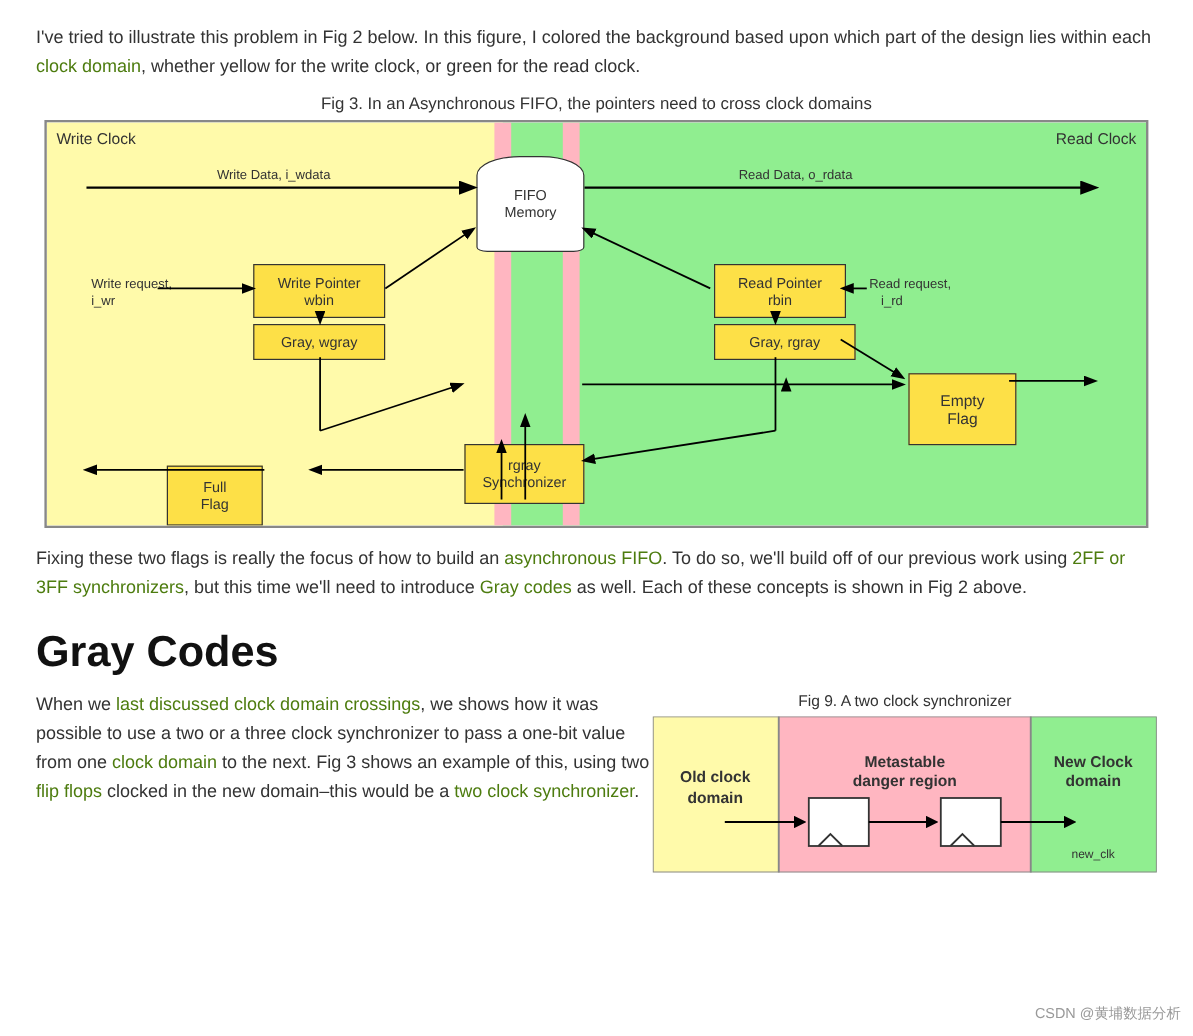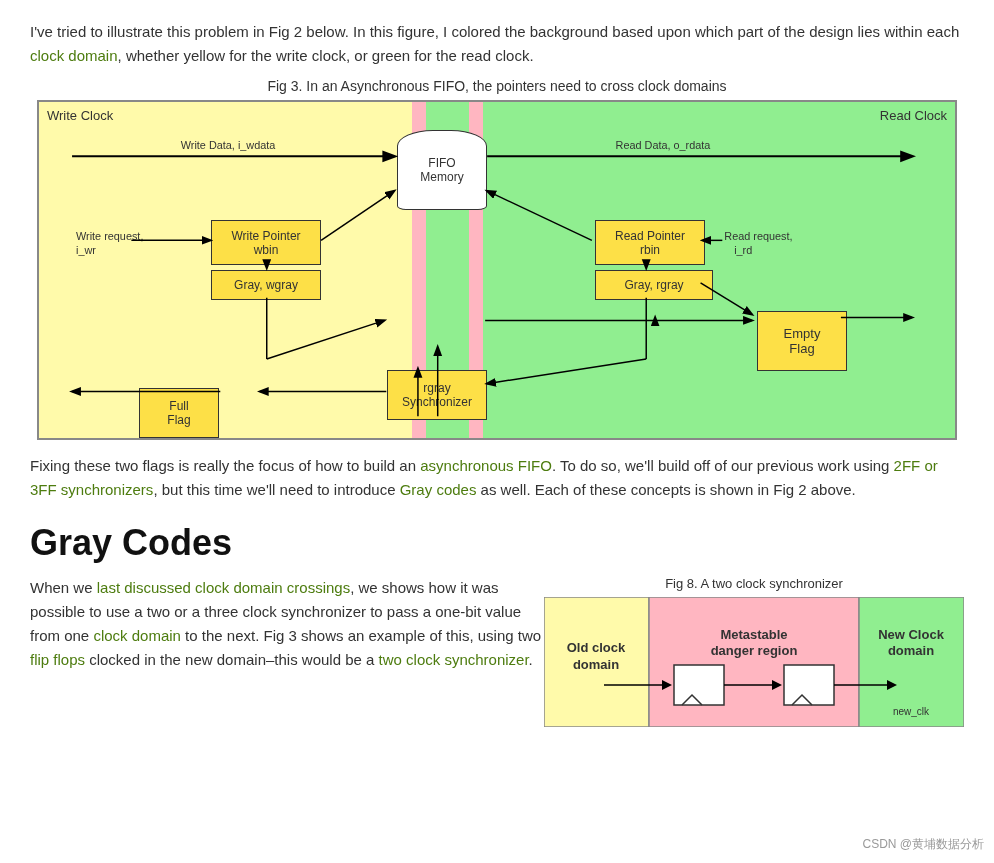--- a/index.html
+++ b/index.html
@@ -245,21 +245,21 @@
 <h2>Gray Codes</h2>
 
 <div class="fig3-section">
   <div class="fig3-text">
     <p>
       <span>When we </span><a href="#">last discussed clock domain crossings</a><span>, we shows how it was possible to use a two or a three clock synchronizer to pass a one-bit value from one </span><a href="#">clock domain</a><span> to the next. Fig 3 shows an example of this, using two </span><a href="#">flip flops</a><span> clocked in the new domain–this would be a </span><a href="#">two clock synchronizer</a><span>.</span>
     </p>
   </div>
 
   <div class="fig3-diagram">
-    <div class="fig3-caption">Fig 8. A two clock synchronizer</div>
+    <div class="fig3-caption">Fig 9. A two clock synchronizer</div>
     <div class="fig3-svg-wrap">
       <svg width="100%" height="130" viewBox="0 0 420 130" xmlns="http://www.w3.org/2000/svg">
 
         <rect x="0" y="0" width="105" height="130" fill="#fffaaa" stroke="#888" stroke-width="1.5"></rect>
         <text x="52" y="55" text-anchor="middle" font-size="13" font-weight="bold" fill="#333">Old clock</text>
         <text x="52" y="72" text-anchor="middle" font-size="13" font-weight="bold" fill="#333">domain</text>
 
         <rect x="105" y="0" width="210" height="130" fill="#ffb6c1" stroke="#888" stroke-width="1.5"></rect>
         <text x="210" y="42" text-anchor="middle" font-size="13" font-weight="bold" fill="#333">Metastable</text>
         <text x="210" y="58" text-anchor="middle" font-size="13" font-weight="bold" fill="#333">danger region</text>

